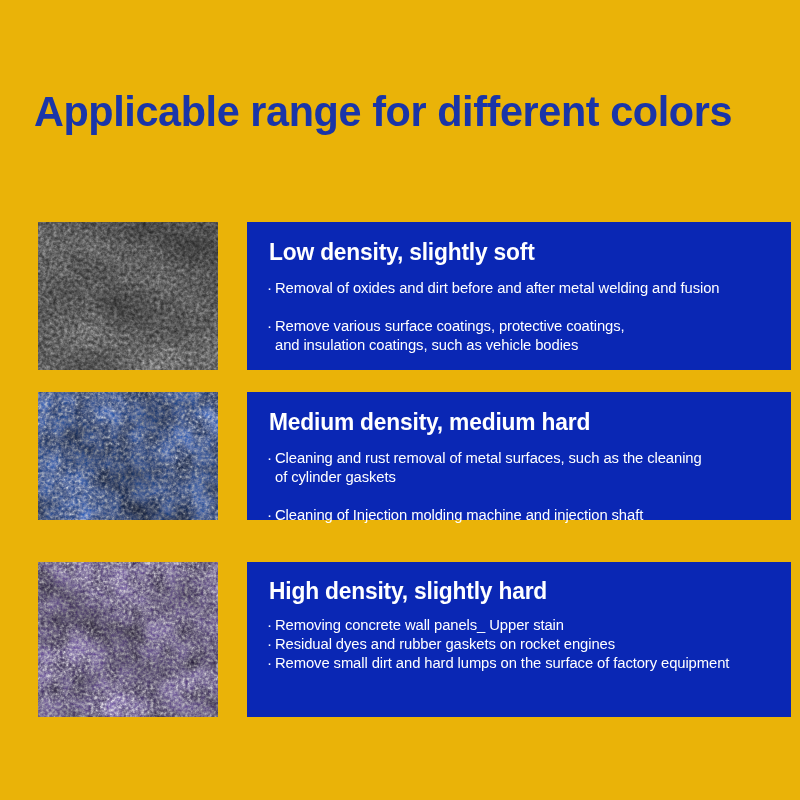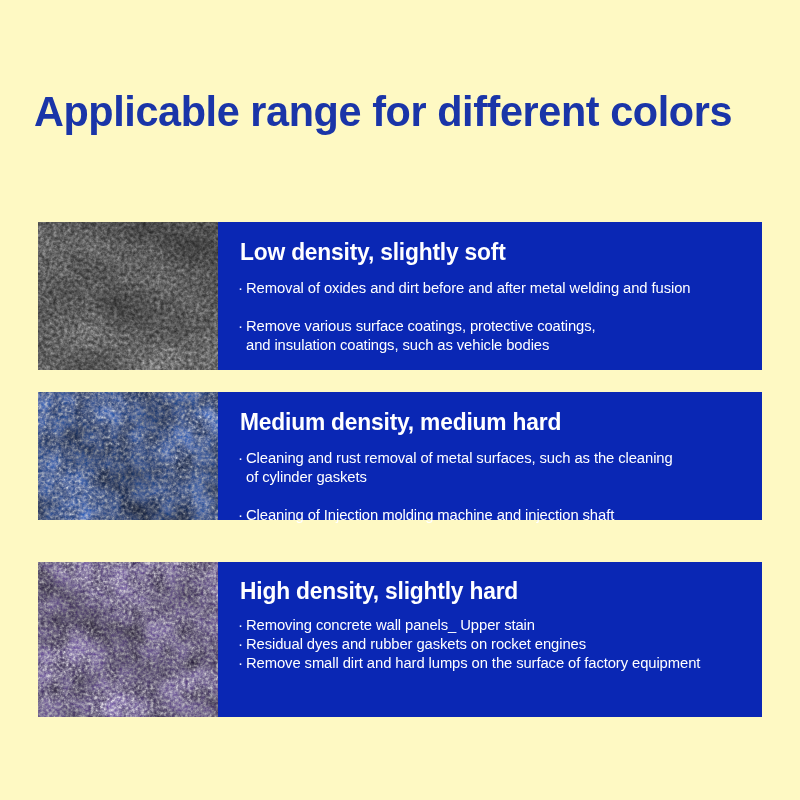--- a/index.html
+++ b/index.html
@@ -12,21 +12,21 @@
     height: 800px;
     position: relative;
     overflow: hidden;
     font-family: "Liberation Sans", sans-serif;
     -webkit-font-smoothing: antialiased;
   }
 
   .page {
     position: absolute;
     inset: 0;
-    background: #fef9c3;
+    background: #eab308;
   }
 
   
   .title {
     position: absolute;
     left: 34px;
     top: 88px;
     width: 740px;
     color: #1a35a8;
     font-family: "Liberation Sans", sans-serif;
@@ -38,20 +38,21 @@
     transform: scaleX(0.985);
     transform-origin: left center;
   }
 
   
   .card {
     position: absolute;
     left: 38px;
     display: flex;
     align-items: stretch;
+    gap: 29px;
   }
   #card-0 { top: 222px; height: 148px; }
   #card-1 { top: 392px; height: 128px; }
   #card-2 { top: 562px; height: 155px; }
 
   .thumb {
     width: 180px;
     flex: 0 0 180px;
     position: relative;
     overflow: hidden;

